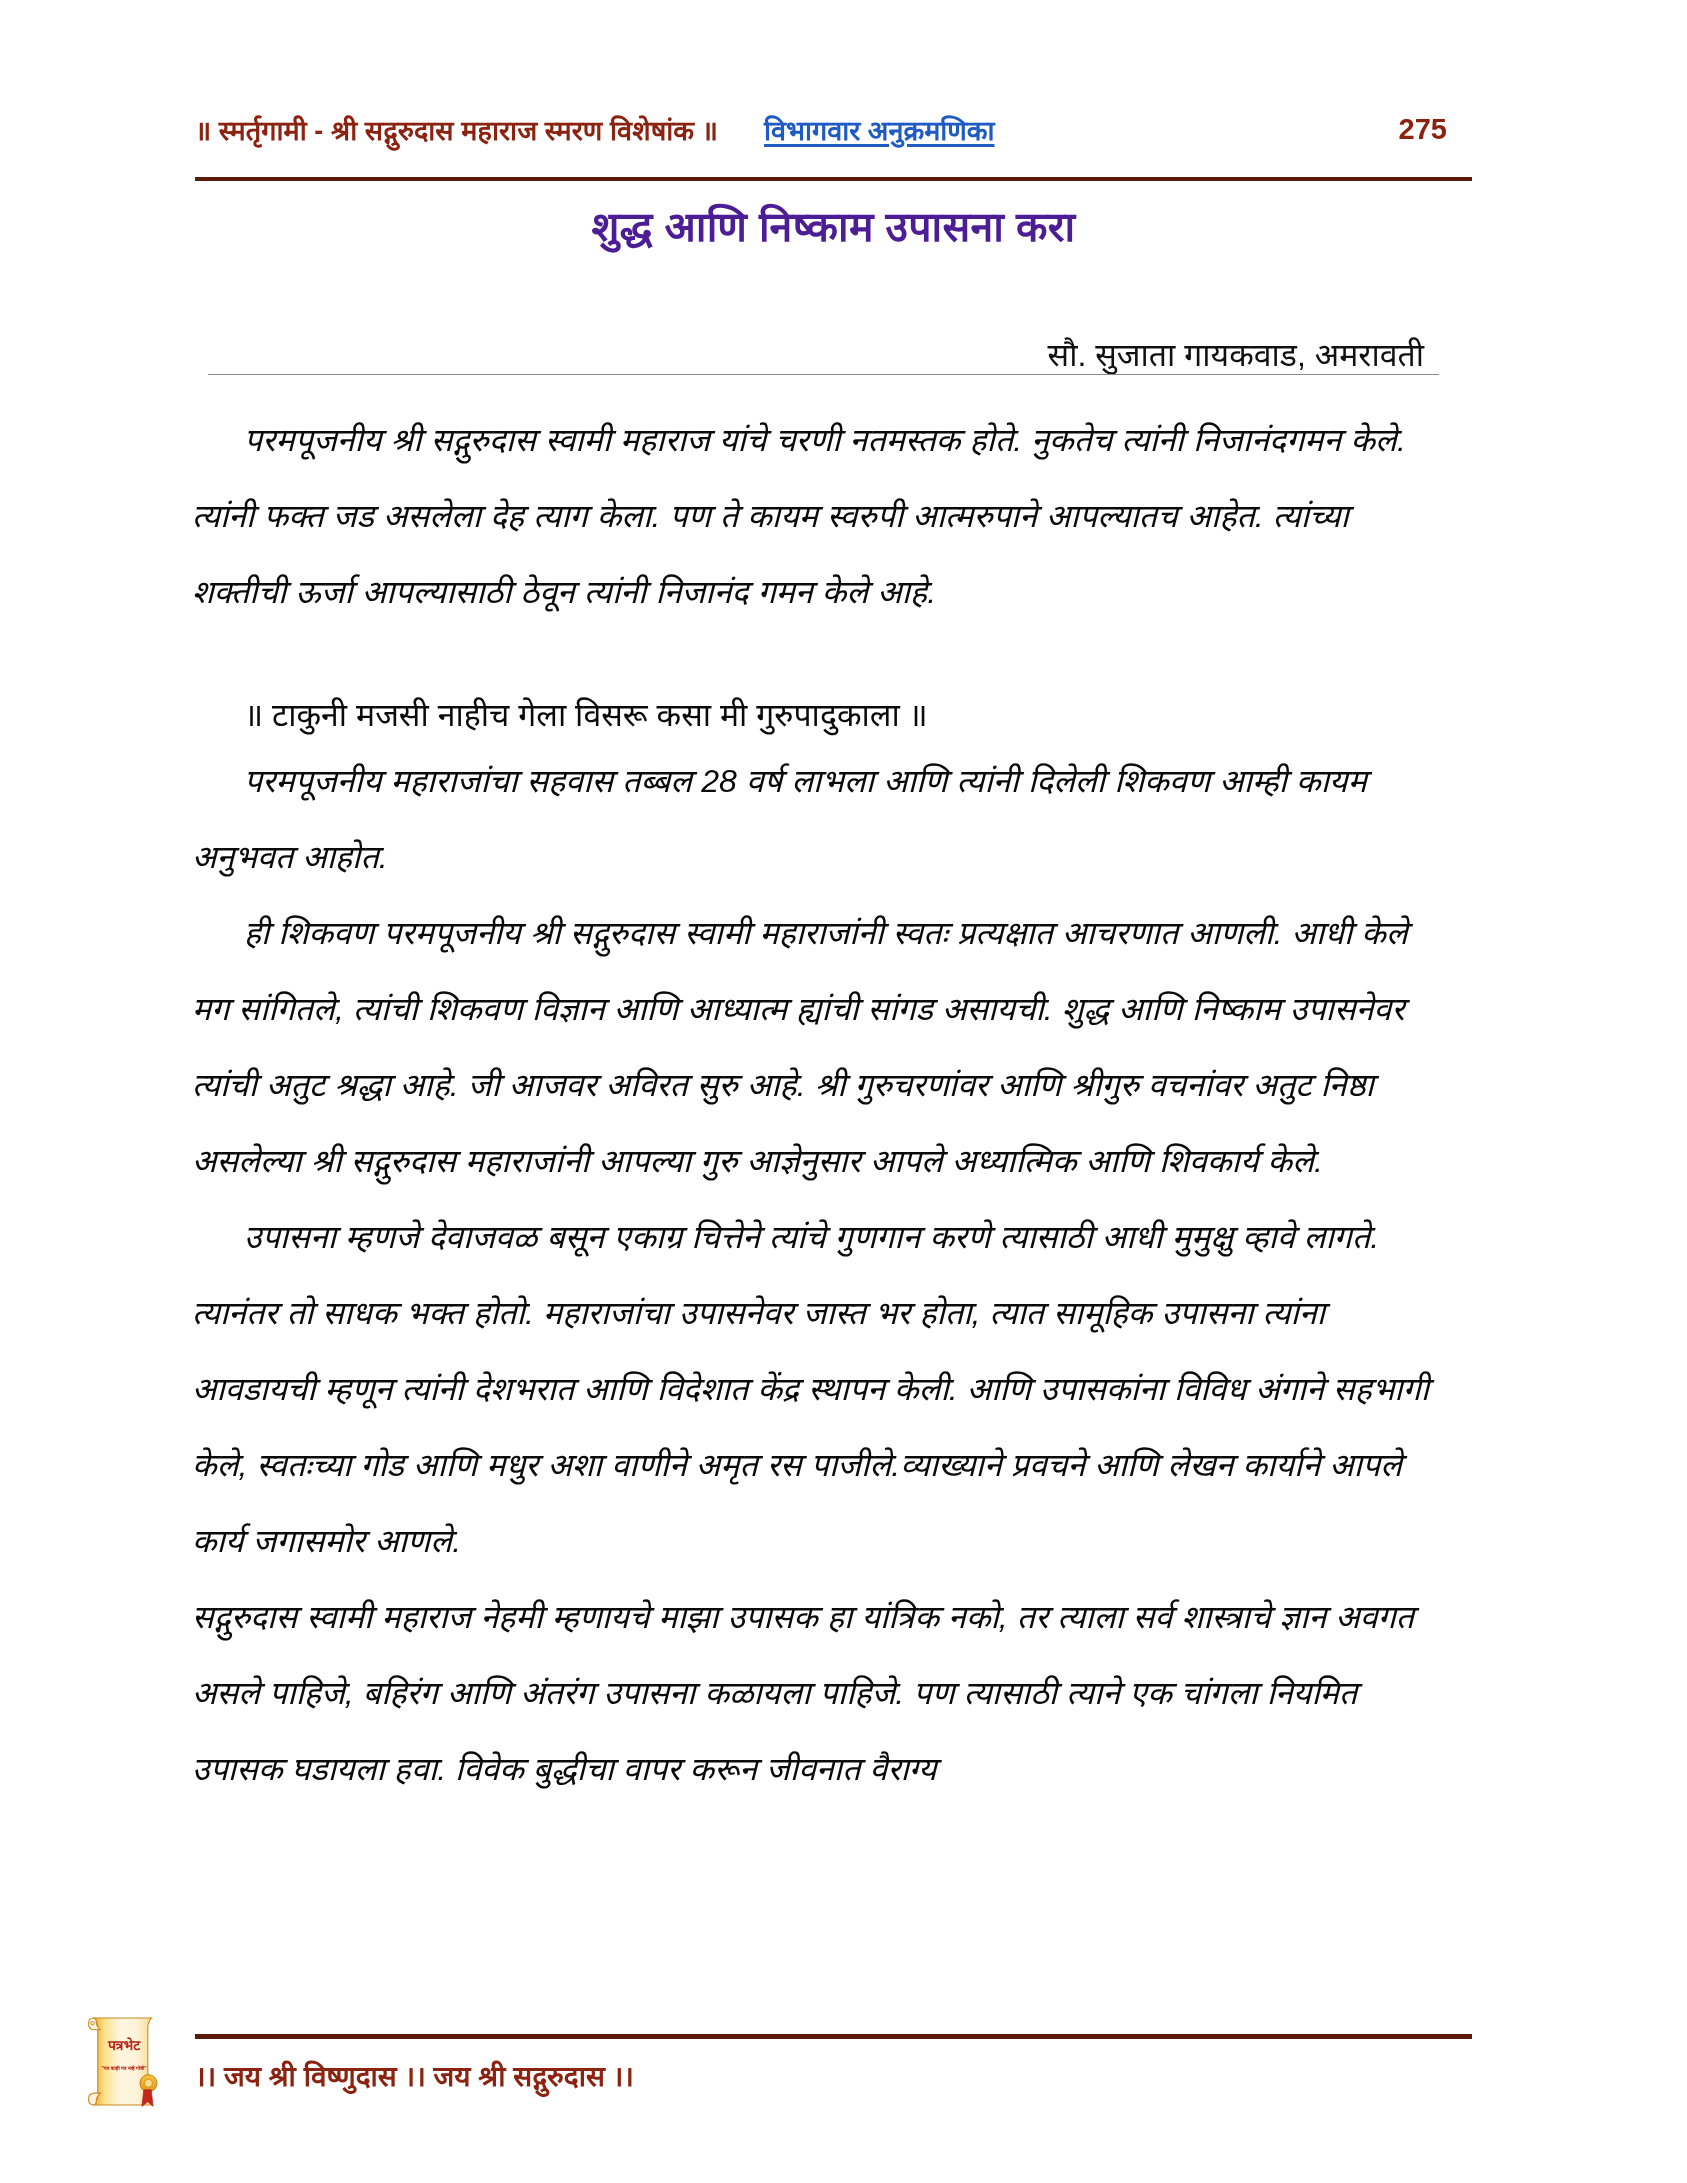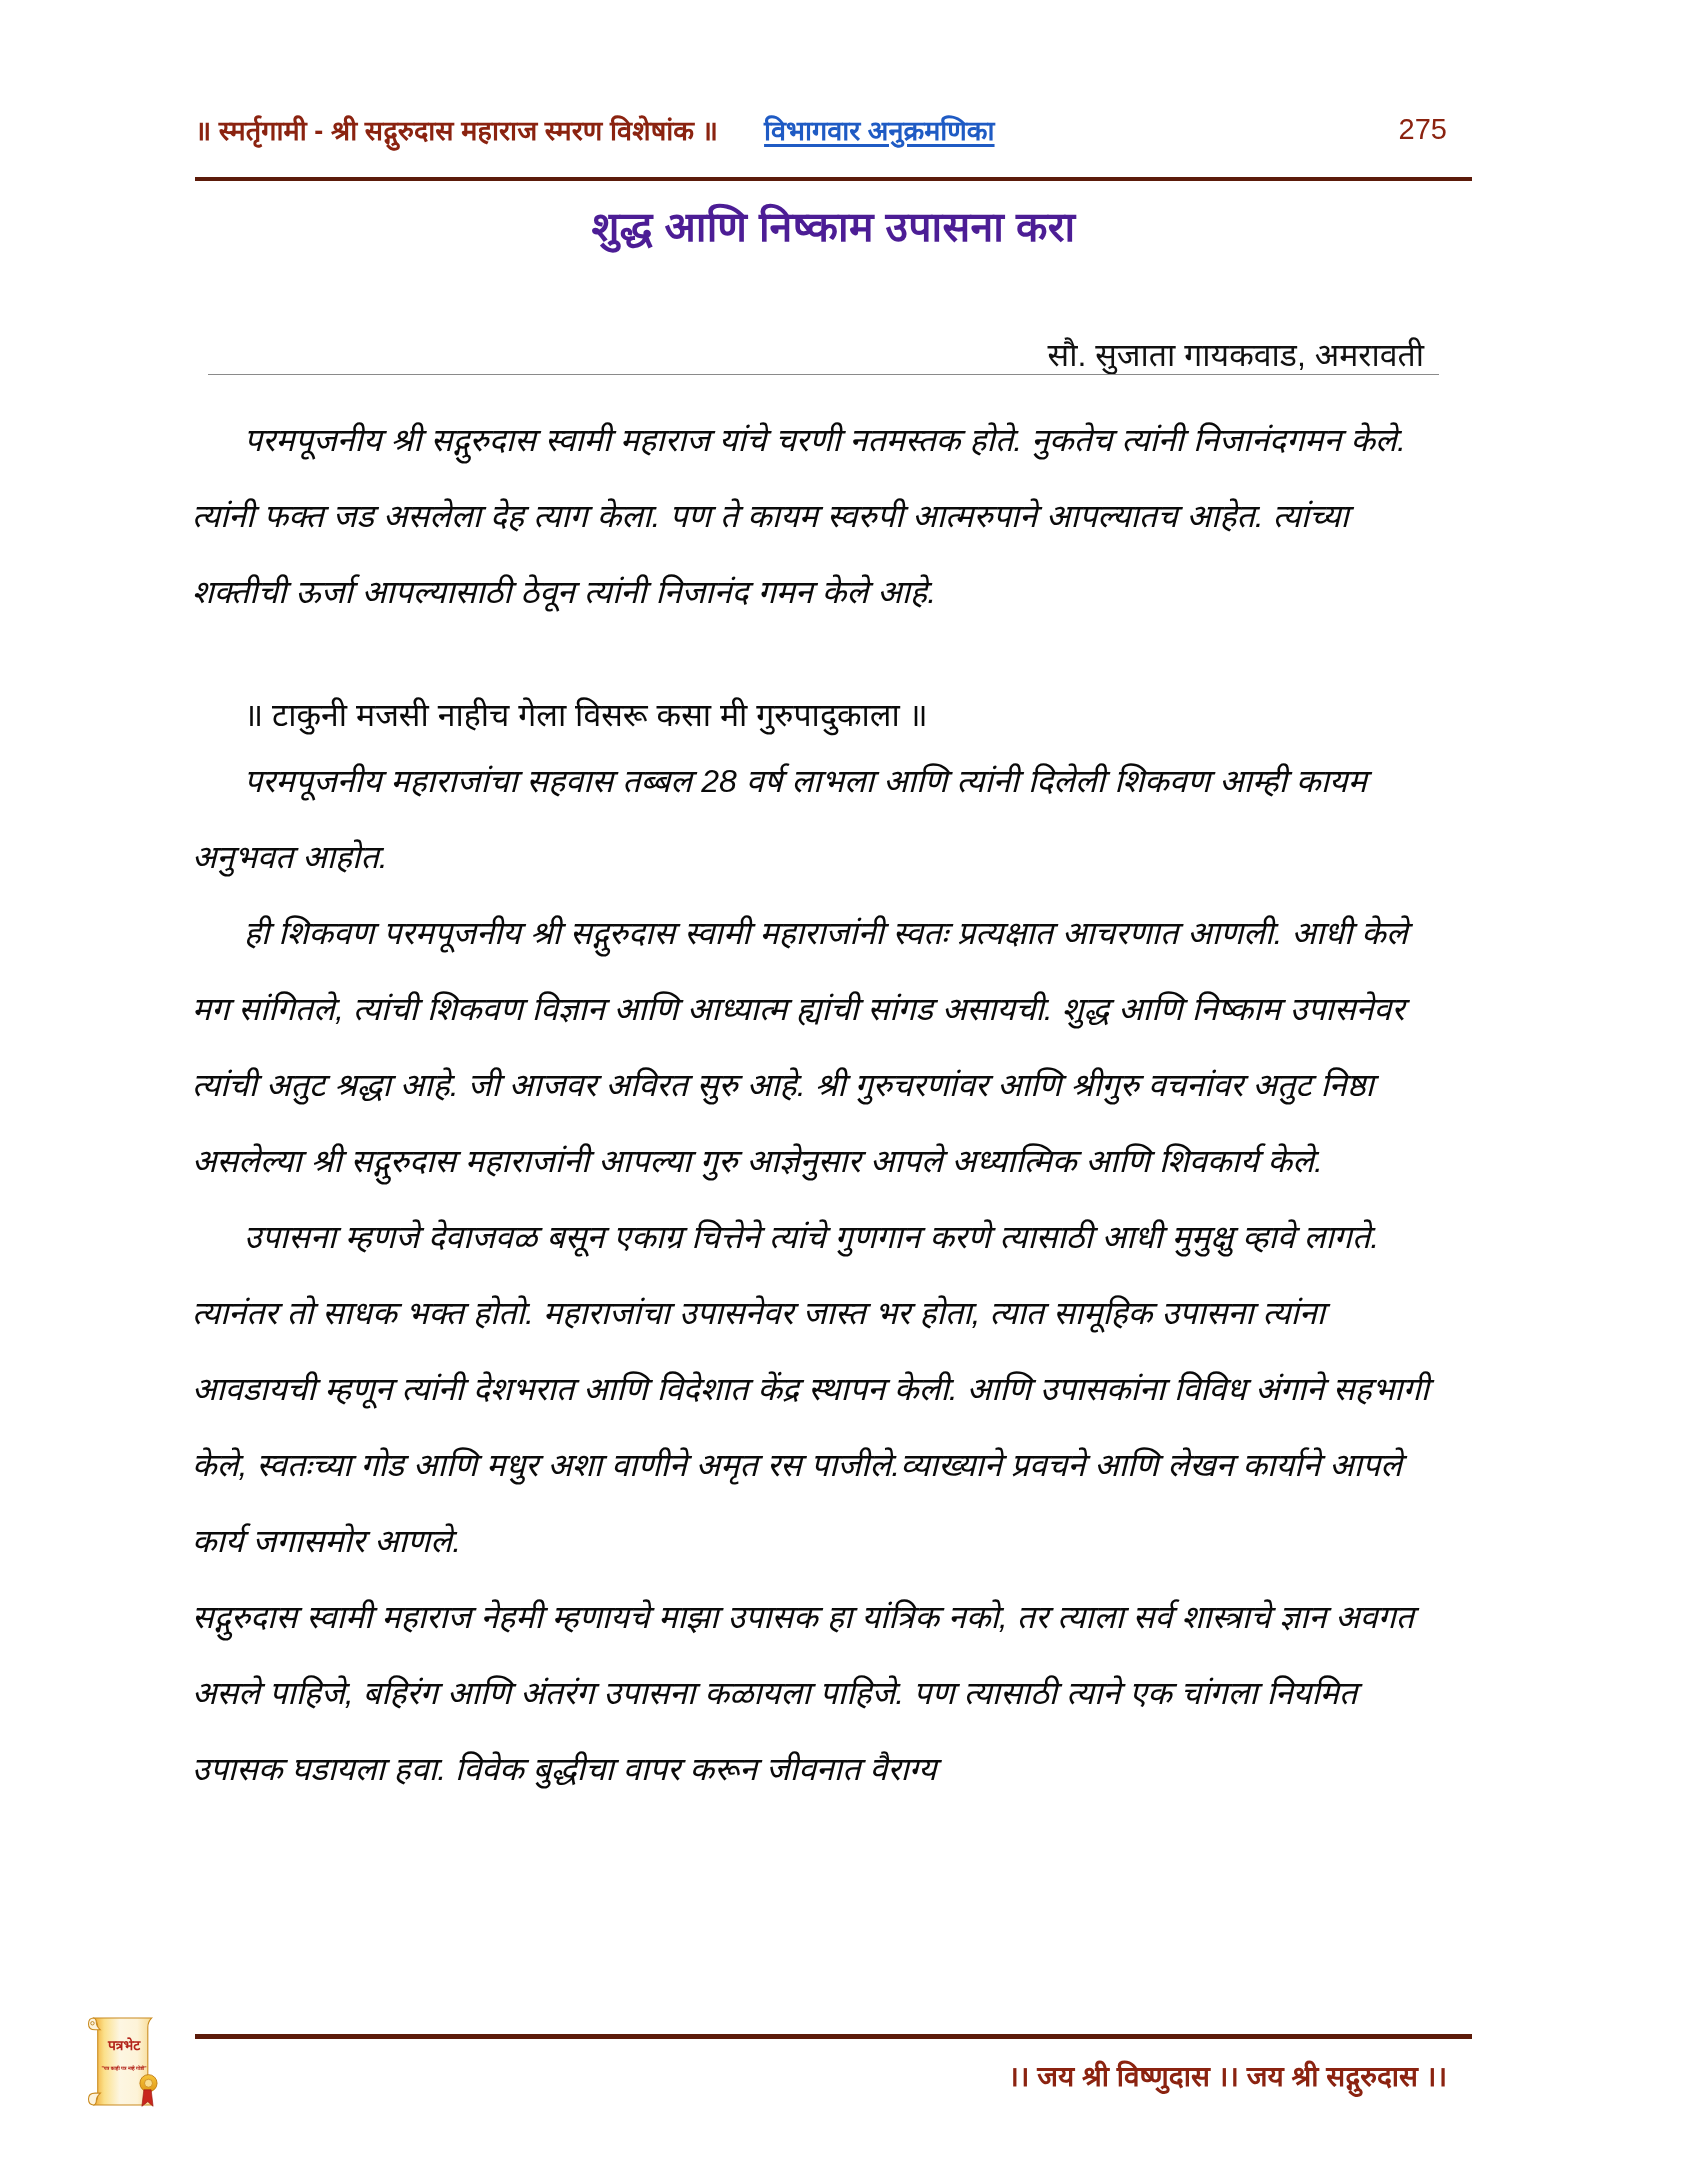--- a/index.html
+++ b/index.html
@@ -40,21 +40,21 @@
     text-decoration: underline;
     text-underline-offset: 4px;
     text-decoration-thickness: 2.6px;
     margin-left: 46px;
     white-space: nowrap;
     cursor: pointer;
   }
   .hdr-page {
     margin-left: auto;
     font-size: 29px;
-    font-weight: normal;
+    font-weight: bold;
     color: #8b2310;
     padding-right: 25px;
   }
 
   .rule-top {
     position: absolute;
     left: 195px;
     top: 177px;
     width: 1277px;
     height: 4px;
@@ -129,21 +129,21 @@
     top: 2034px;
     width: 1277px;
     height: 4.6px;
     background: #5c1b0a;
   }
   .footer-text {
     position: absolute;
     left: 195px;
     top: 2056px;
     width: 1277px;
-    text-align: right;
+    text-align: left;
     padding-right: 25px;
     box-sizing: border-box;
     font-size: 28px;
     font-weight: bold;
     color: #8b2310;
   }
 
   
   .logo {
     position: absolute;

